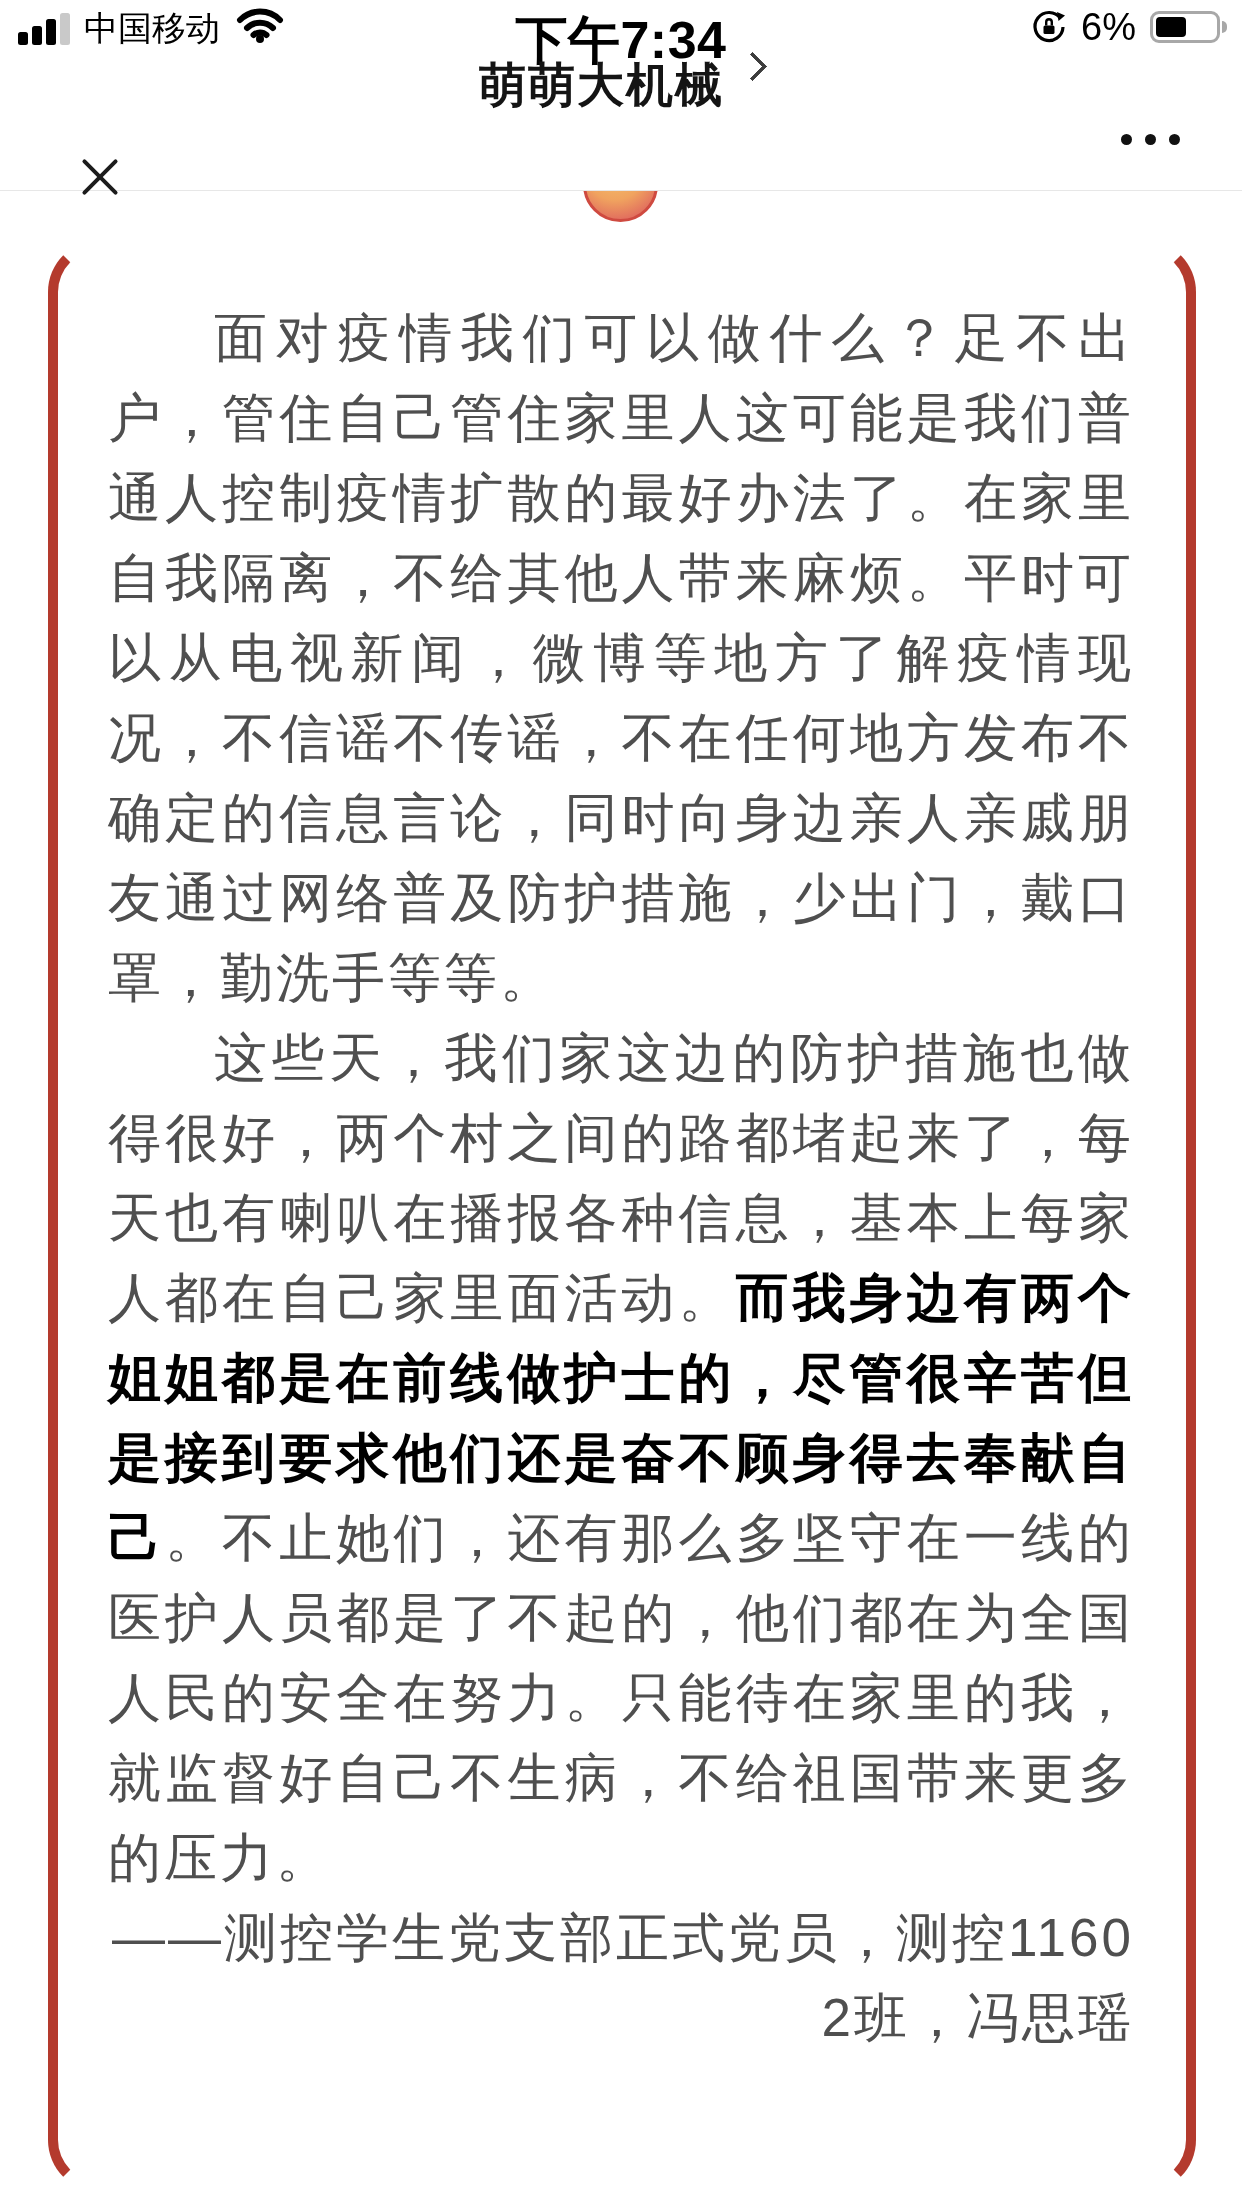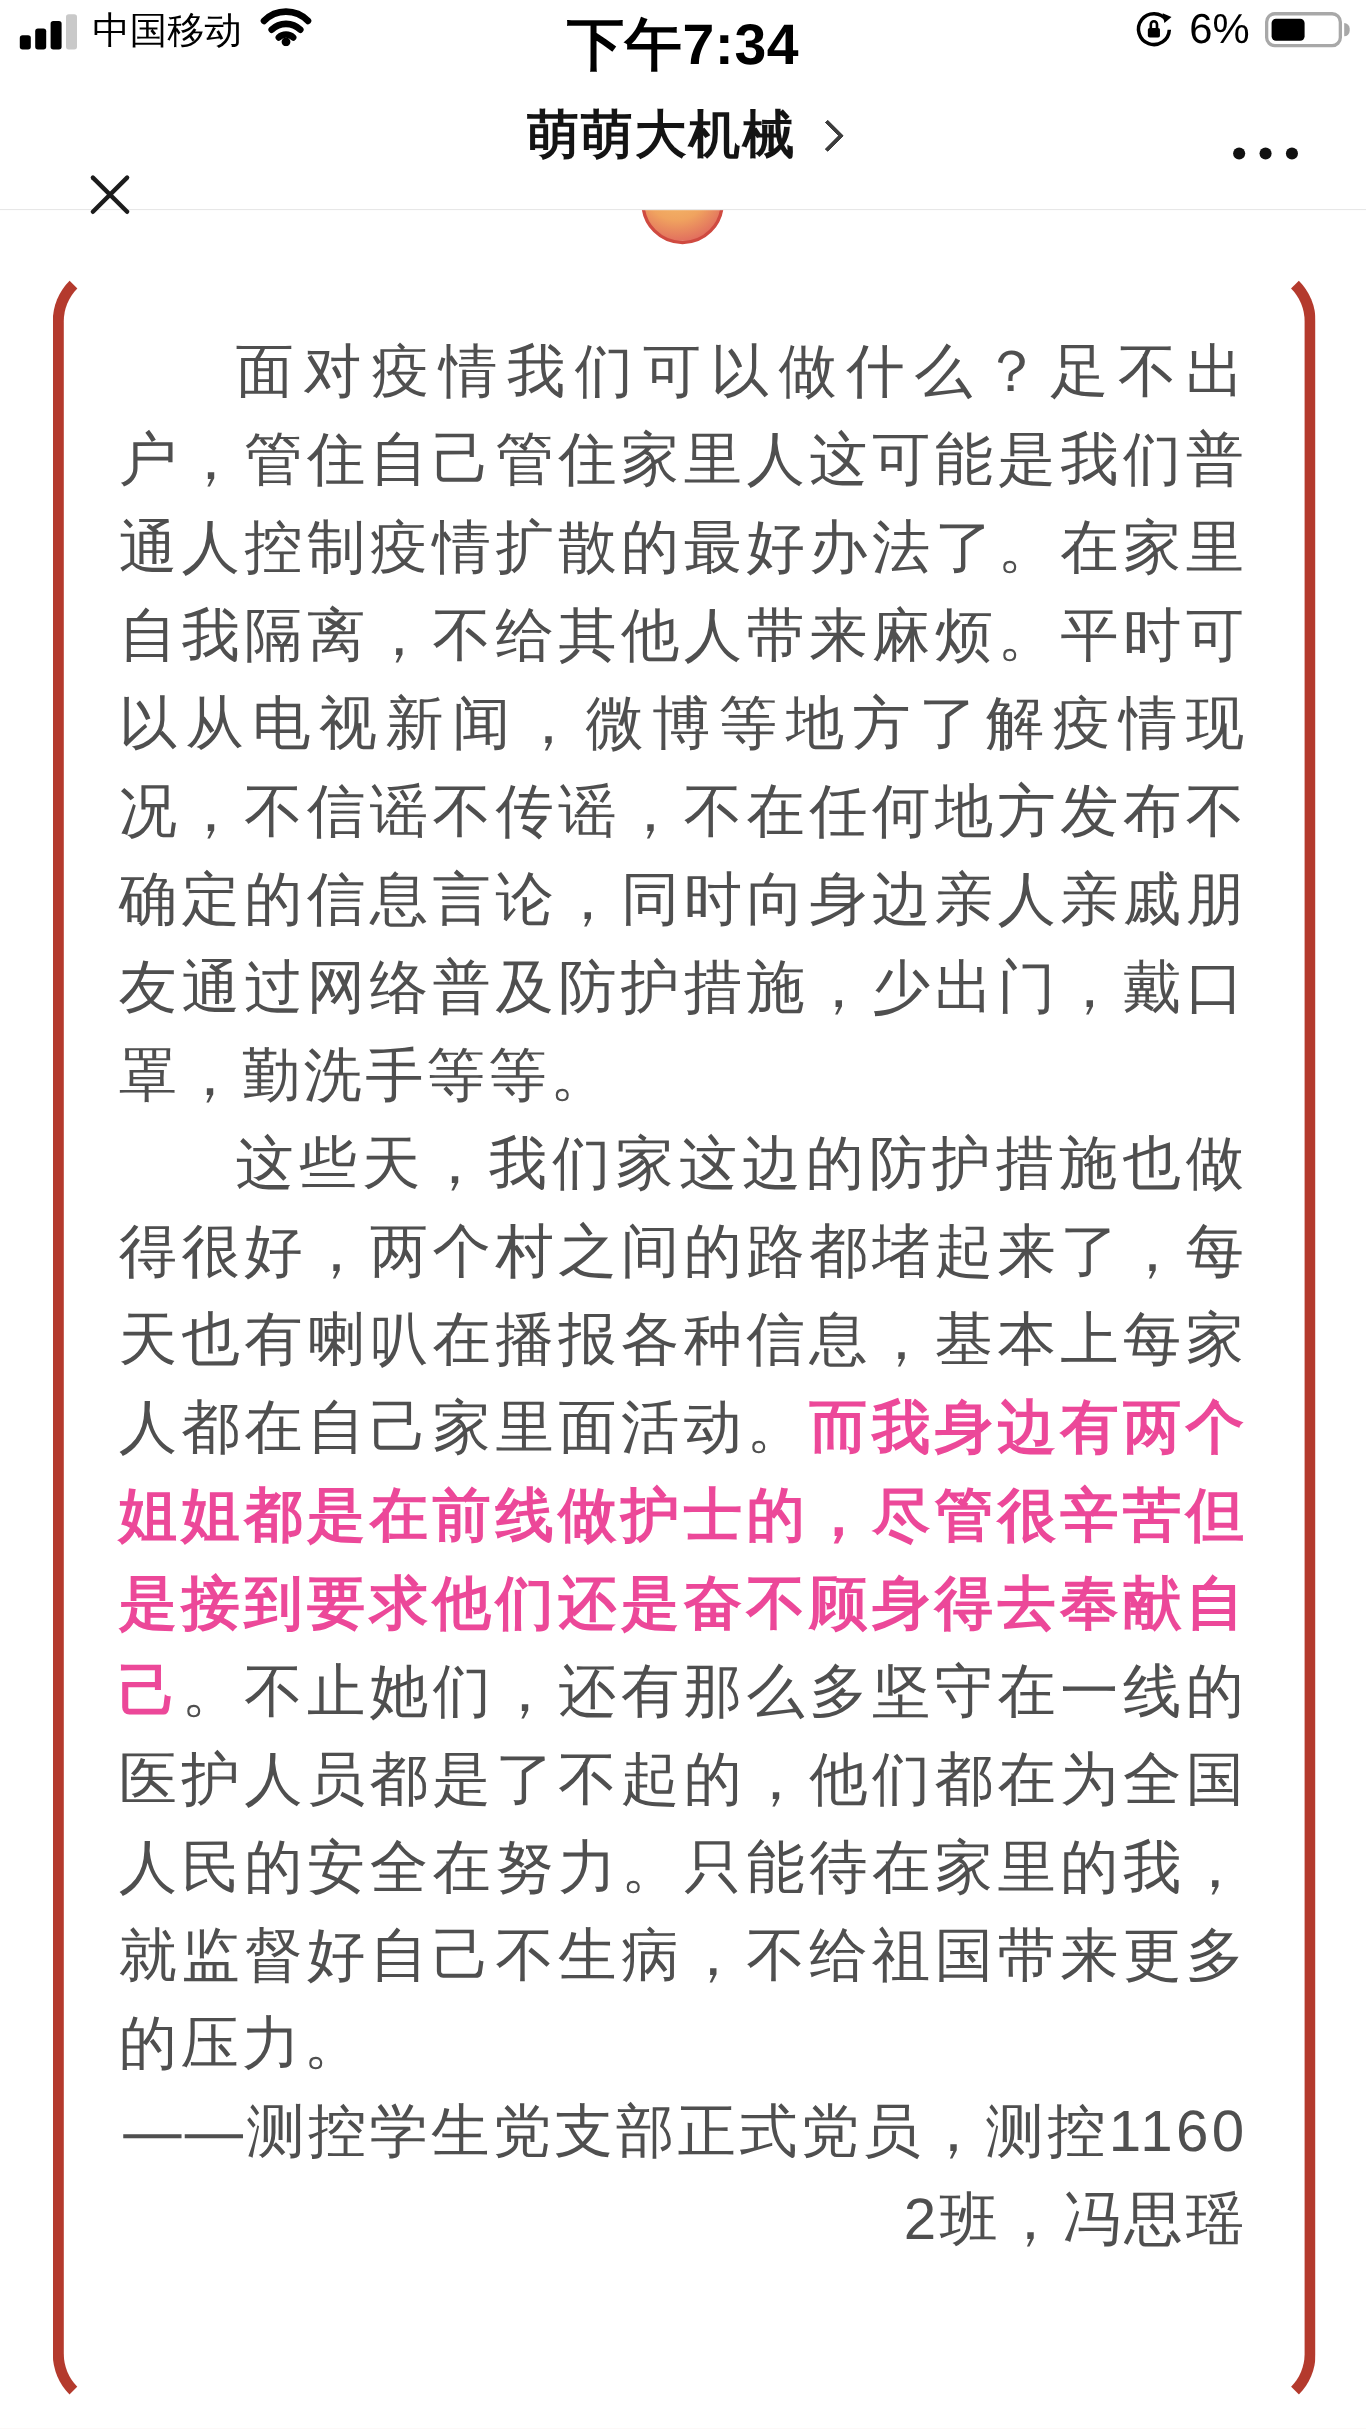--- a/index.html
+++ b/index.html
@@ -32,21 +32,21 @@
   .pct{font-size:38px;font-weight:500;}
   .battery{position:relative;width:64px;height:26px;border:3px solid #a8a8a8;border-radius:9px;}
   .battery-fill{position:absolute;left:3px;top:3px;bottom:3px;border-radius:4px;background:#000;}
   .battery::after{content:"";position:absolute;right:-10px;top:7px;width:5px;height:12px;background:#a8a8a8;border-radius:0 5px 5px 0;}
 
   .nav-bar{position:relative;height:136px;border-bottom:1px solid #e7e7e7;}
   .close-btn{position:absolute;left:75px;top:98px;width:50px;height:50px;cursor:pointer;}
   .close-btn::before,.close-btn::after{content:"";position:absolute;left:1px;top:23px;width:48px;height:4px;background:#1c1c1c;border-radius:2px;}
   .close-btn::before{transform:rotate(45deg);}
   .close-btn::after{transform:rotate(-45deg);}
-  .nav-title{position:absolute;left:0;right:0;top:0;height:136px;display:flex;align-items:center;justify-content:center;gap:18px;cursor:pointer;}
+  .nav-title{position:absolute;left:0;right:0;top:0;height:136px;display:flex;align-items:flex-start;justify-content:center;gap:18px;cursor:pointer;}
   .nav-title .t{font-size:47px;font-weight:600;color:#141414;letter-spacing:2px;}
   .chev{width:17px;height:17px;border-top:4px solid #3d3d3d;border-right:4px solid #3d3d3d;transform:rotate(45deg);margin-top:2px;border-radius:1px;}
   .more-btn{position:absolute;right:62px;top:60px;height:50px;display:flex;align-items:center;gap:13px;cursor:pointer;}
   .more-btn i{width:11px;height:11px;border-radius:50%;background:#111;display:block;}
 
   
   .content{position:absolute;top:191px;left:0;right:0;bottom:0;overflow:hidden;}
   .deco-circle{
     position:absolute;left:583px;top:-44px;width:69px;height:69px;border-radius:50%;
     border:3px solid var(--circle-outer);
@@ -58,21 +58,21 @@
     border-top-color:transparent;border-bottom-color:transparent;
     border-radius:52px;
   }
   .article{position:absolute;left:108px;top:107px;width:1026px;color:var(--body-text);}
   .article p{
     margin:0;font-size:53px;line-height:80px;letter-spacing:3px;
     text-align:justify;text-justify:inter-ideograph;word-break:break-all;
   }
   .article p.indent{text-indent:106px;}
   .article p.right{text-align:right;}
-  .article strong{font-weight:700;color:#ec4899;}
+  .article strong{font-weight:700;color:#000000;}
 </style>
 </head>
 <body>
 
 <div class="page">
 
   <div class="top-chrome">
 
     <div class="status-bar">
       <div class="sb-left">

